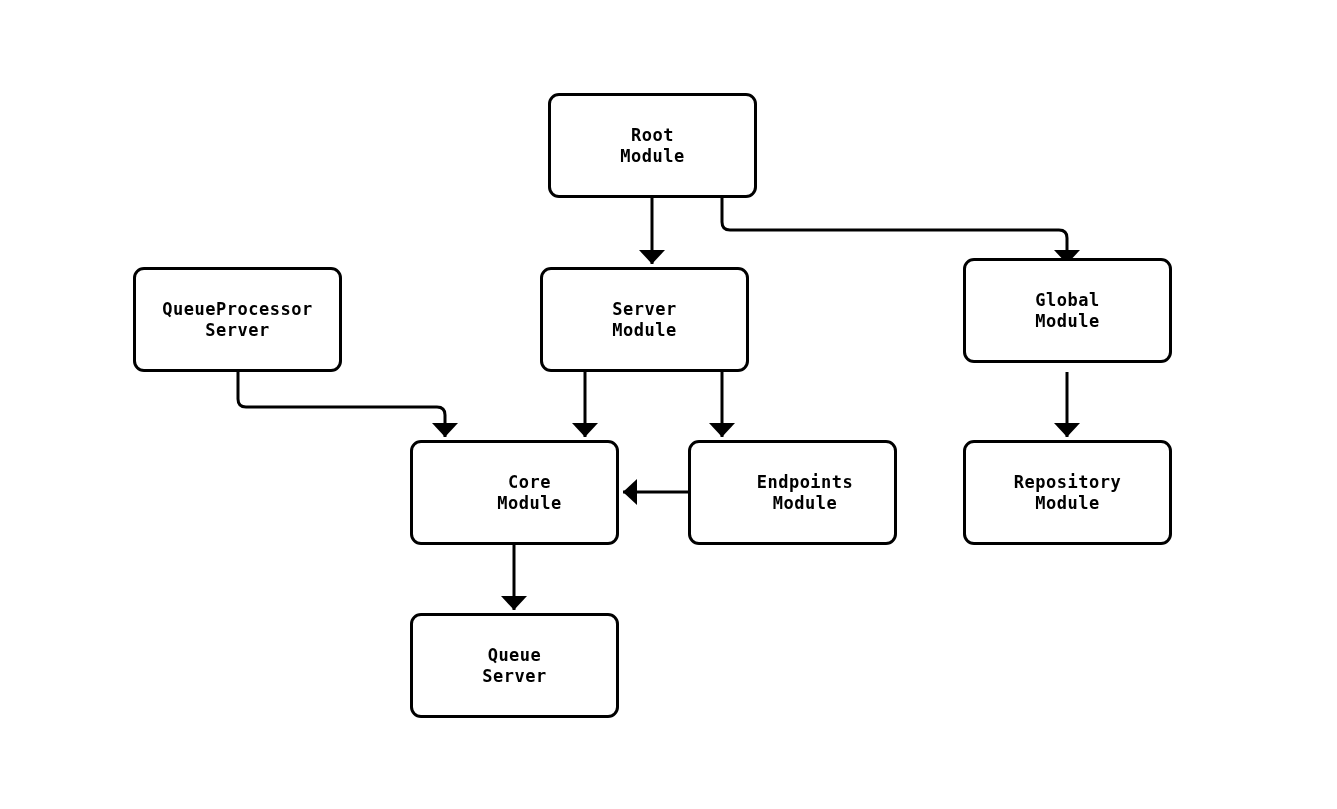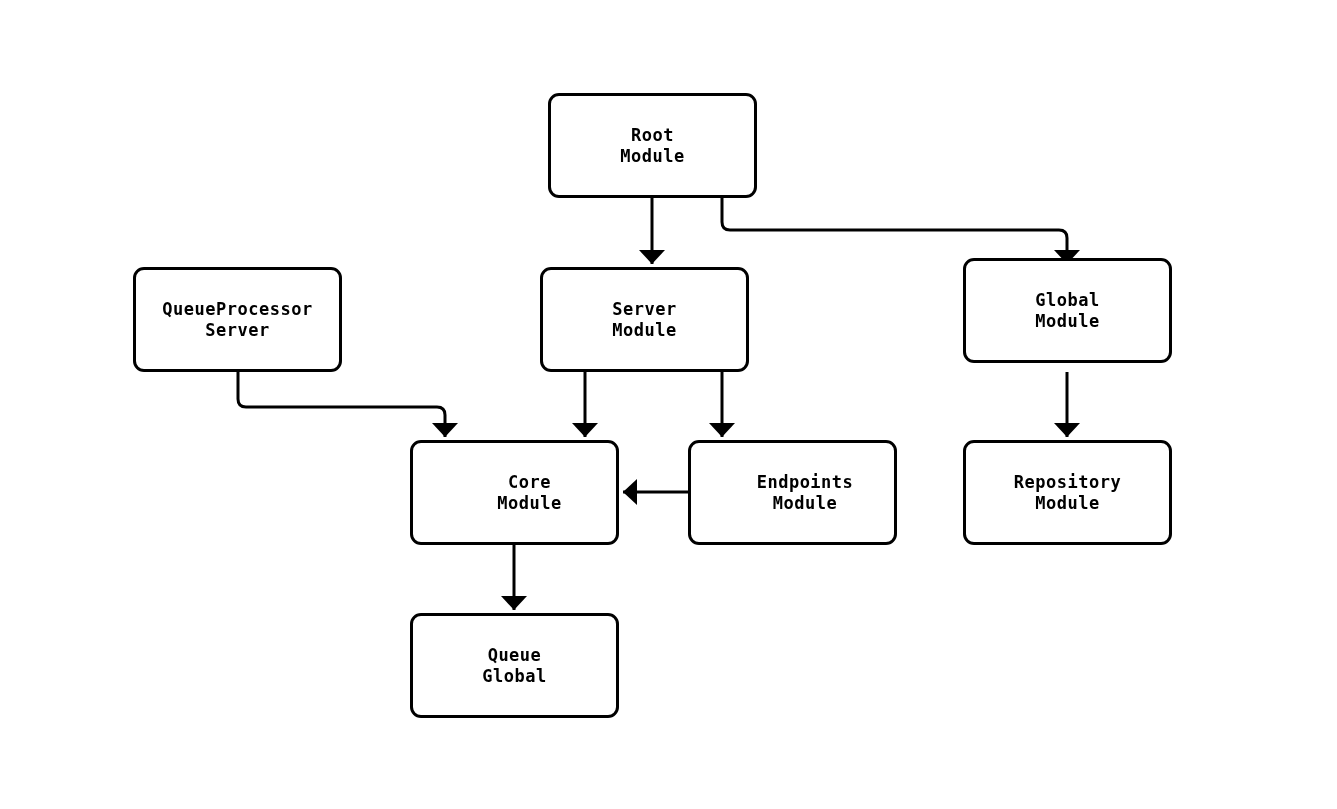--- a/index.html
+++ b/index.html
@@ -118,16 +118,16 @@
 Module</span>
   </div>
 
   <div class="node pos-repository">
     <span class="label">Repository
 Module</span>
   </div>
 
   <div class="node pos-queue">
     <span class="label">Queue
-Global</span>
+Server</span>
   </div>
 
 </div>
 
 </body></html>

